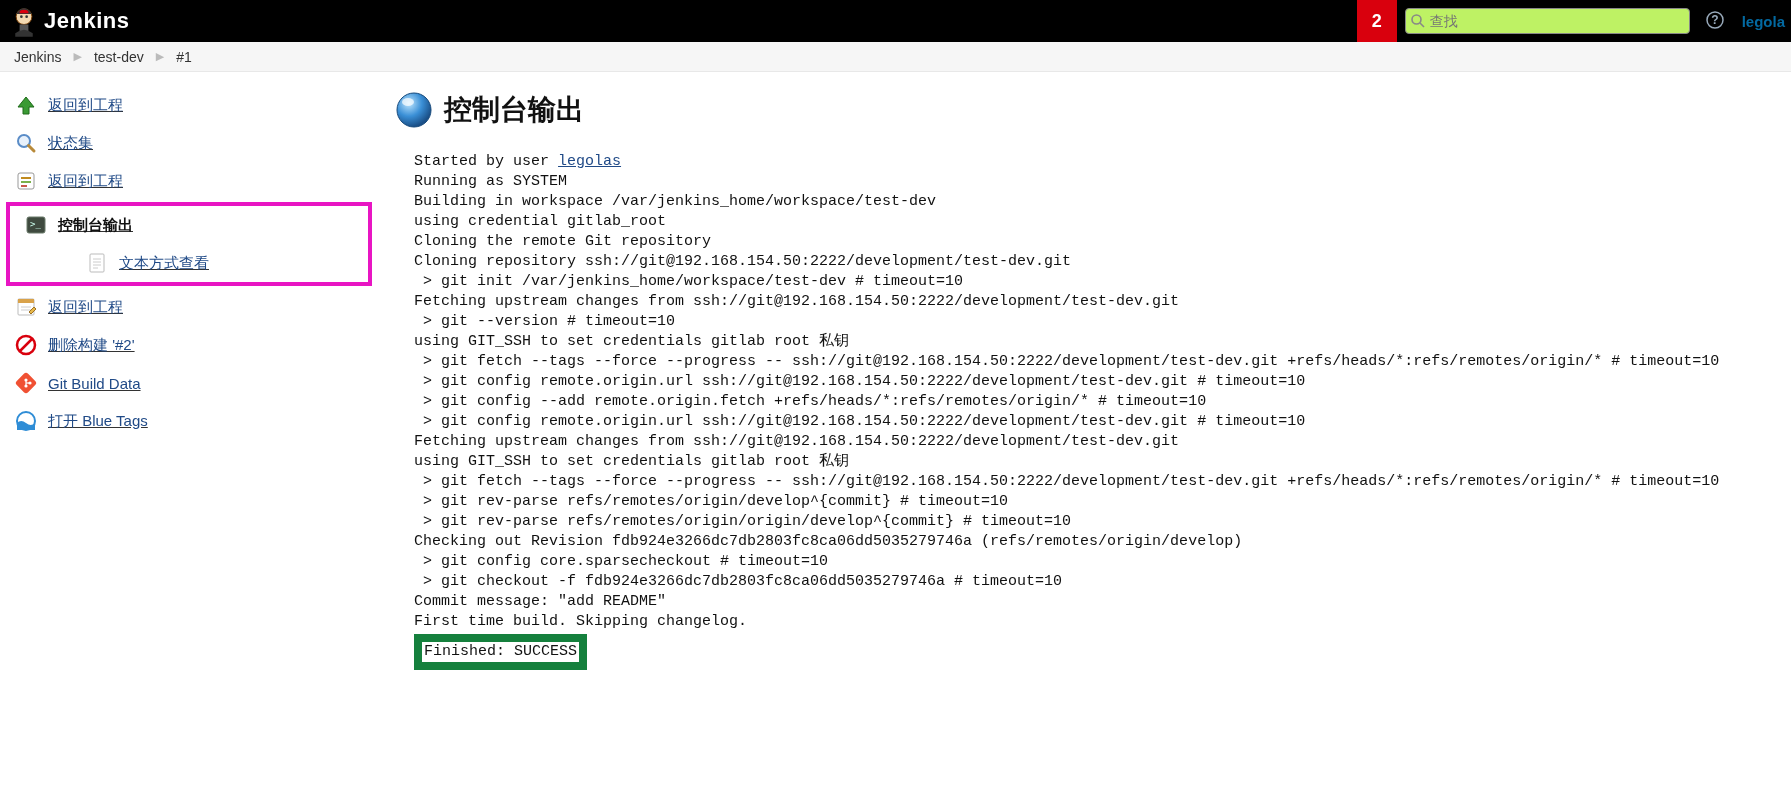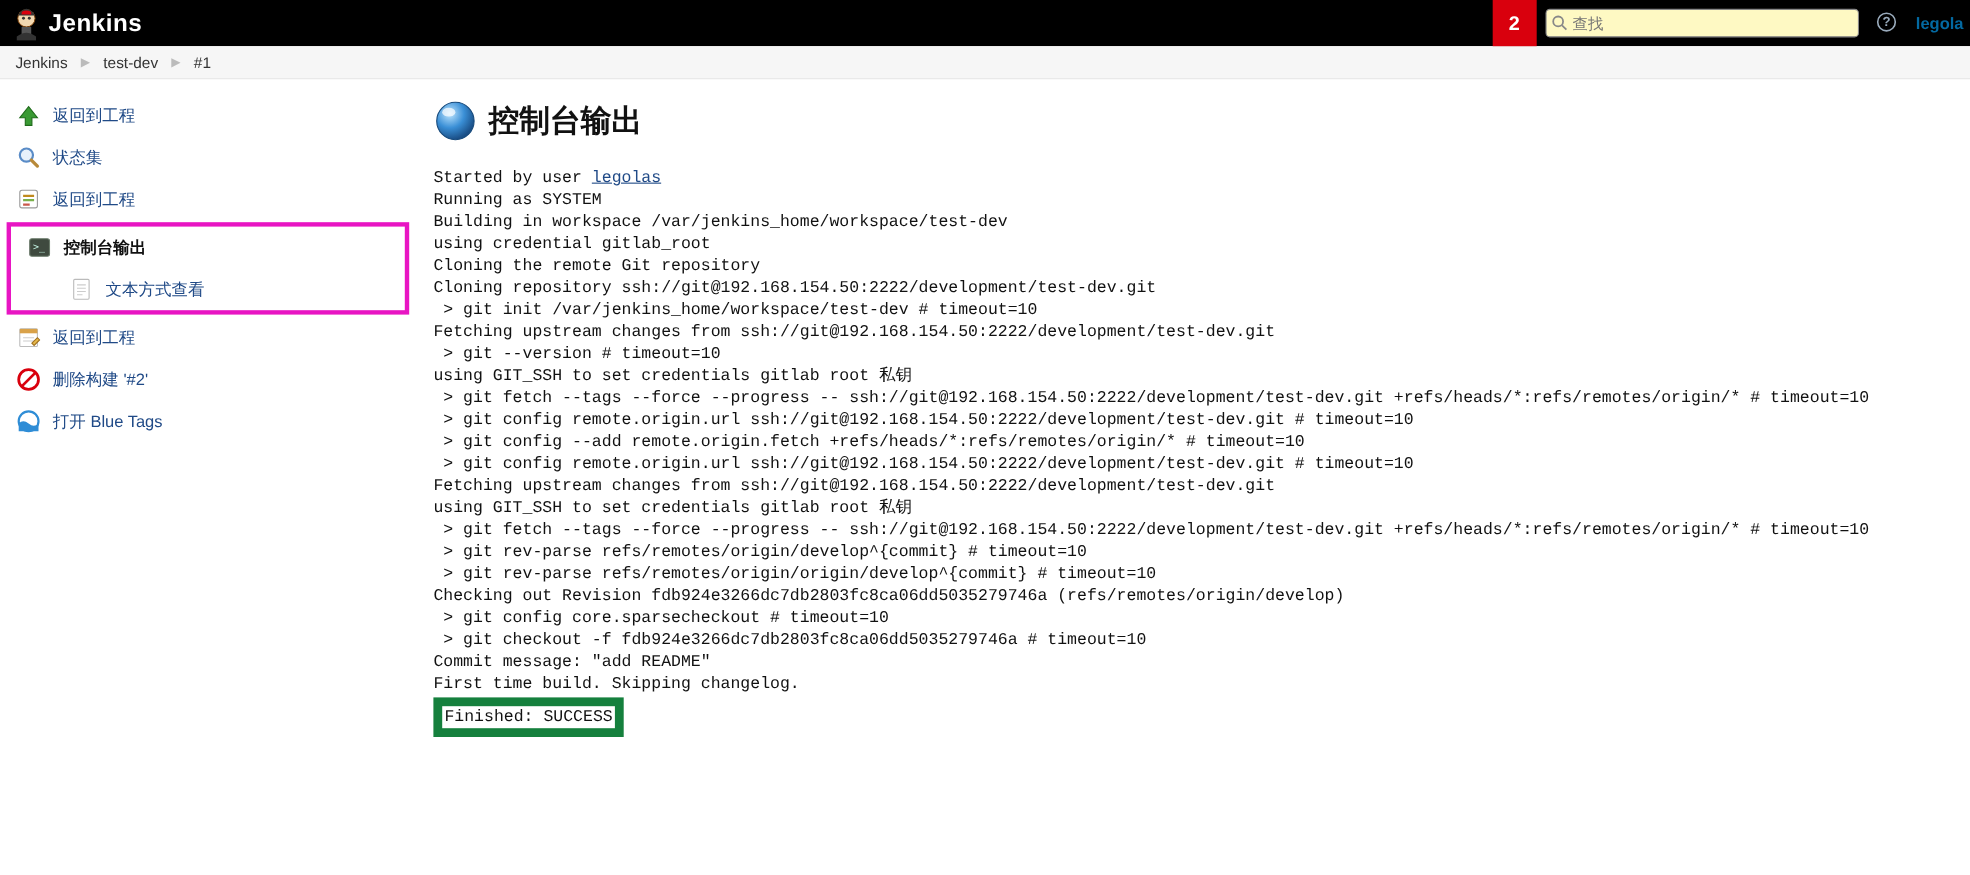--- a/index.html
+++ b/index.html
@@ -6,46 +6,46 @@
   body { font-family: Helvetica, Arial, sans-serif; font-size: 14px; background: #fff; color: #333; width: 1791px; }
 
   
   .header { background: #000; height: 42px; display: flex; align-items: center; color: #fff; }
   .header-logo { display: flex; align-items: center; padding: 0 12px; gap: 8px; }
   .header-logo svg { width: 28px; height: 32px; }
   .header-title { font-size: 22px; font-weight: bold; letter-spacing: 0.5px; }
   .header-spacer { flex: 1; }
   .header-badge { background: #d9000d; color: #fff; width: 40px; height: 42px; display: flex; align-items: center; justify-content: center; font-weight: bold; font-size: 18px; }
   .header-search { position: relative; margin: 0 8px; }
-  .header-search input { width: 285px; height: 26px; border-radius: 4px; border: 1px solid #888; padding: 2px 6px 2px 24px; font-size: 14px; background: #fef9c3; }
+  .header-search input { width: 285px; height: 26px; border-radius: 4px; border: 1px solid #888; padding: 2px 6px 2px 24px; font-size: 14px; background: #bef264; }
   .header-search .search-icon { position: absolute; left: 5px; top: 5px; }
   .header-help { margin: 0 8px; }
   .header-user { color: #0369a1; font-weight: bold; padding: 0 6px 0 10px; font-size: 15px; }
 
   
   .breadcrumbs { background: #f6f6f6; border-bottom: 1px solid #e8e8e8; height: 30px; display: flex; align-items: center; padding: 0 14px; gap: 12px; font-size: 14px; }
   .breadcrumbs a { color: #333; text-decoration: none; }
   .breadcrumbs .sep { color: #bbb; font-size: 11px; }
 
   
   .page { display: flex; }
-  .sidebar { width: 380px; padding: 14px 0 0 0; }
+  .sidebar { width: 380px; padding: 14px 0 0 0; text-decoration: underline; }
   .sidebar .task { display: flex; align-items: center; gap: 10px; padding: 7px 14px; color: #204a87; text-decoration: none; cursor: pointer; }
-  .sidebar .task.indent { padding-left: 52px; }
+  .sidebar .task.indent { padding-left: 75px; }
   .sidebar .task .label { font-size: 15px; }
   .sidebar .task.blacktext .label { color: #111; font-weight: bold; }
   .sidebar .hl { border: 4px solid #e815c3; margin: 2px 8px 2px 6px; }
   .icon-box { width: 24px; height: 24px; display: inline-flex; align-items: center; justify-content: center; }
 
   .main { flex: 1; padding: 18px 0 40px 14px; }
   .main-heading { display: flex; align-items: center; gap: 10px; margin-bottom: 22px; }
   .main-heading h1 { font-size: 28px; font-weight: bold; color: #111; }
   .glass-ball { width: 40px; height: 40px; }
 
-  pre.console { font-family: "Courier New", monospace; font-size: 15px; line-height: 20px; white-space: pre; color: #111; }
+  pre.console { font-family: "Courier New", monospace; font-size: 15px; line-height: 20px; white-space: pre; color: #111; margin-left: 20px; }
   pre.console a { color: #204a87; text-decoration: underline; }
   .finish-hl { border: 8px solid #15803d; display: inline-block; padding: 0 2px; margin-top: 2px; }
 
   
   svg { flex-shrink: 0; }
 </style>
 </head>
 <body>
 
 <div class="header">
@@ -166,20 +166,33 @@
     <a class="task">
       <span class="icon-box">
         <svg width="22" height="22" viewBox="0 0 22 22">
             <circle cx="11" cy="11" r="9" fill="#fff" stroke="#d9000d" stroke-width="2.5"></circle>
             <line x1="5" y1="17" x2="17" y2="5" stroke="#d9000d" stroke-width="2.5"></line>
           </svg>
       </span>
       <span class="label">删除构建 '#2'</span>
     </a>
 
+    <a class="task">
+      <span class="icon-box">
+        <svg width="22" height="22" viewBox="0 0 22 22">
+            <rect x="3" y="3" width="16" height="16" rx="3" transform="rotate(45 11 11)" fill="#f05133"></rect>
+            <circle cx="11" cy="8" r="1.6" fill="#fff"></circle>
+            <circle cx="11" cy="14" r="1.6" fill="#fff"></circle>
+            <circle cx="15" cy="11" r="1.6" fill="#fff"></circle>
+            <line x1="11" y1="8" x2="11" y2="14" stroke="#fff" stroke-width="1.2"></line>
+            <line x1="11" y1="11" x2="15" y2="11" stroke="#fff" stroke-width="1.2"></line>
+          </svg>
+      </span>
+      <span class="label">Git Build Data</span>
+    </a>
 
 
     <a class="task">
       <span class="icon-box">
         <svg width="22" height="22" viewBox="0 0 22 22">
             <circle cx="11" cy="11" r="9" fill="#fff" stroke="#2f8dd6" stroke-width="2"></circle>
             <path d="M2 13 Q6 9 11 13 Q16 17 20 13 L20 20 L2 20 Z" fill="#2f8dd6"></path>
           </svg>
       </span>
       <span class="label">打开 Blue Tags</span>

